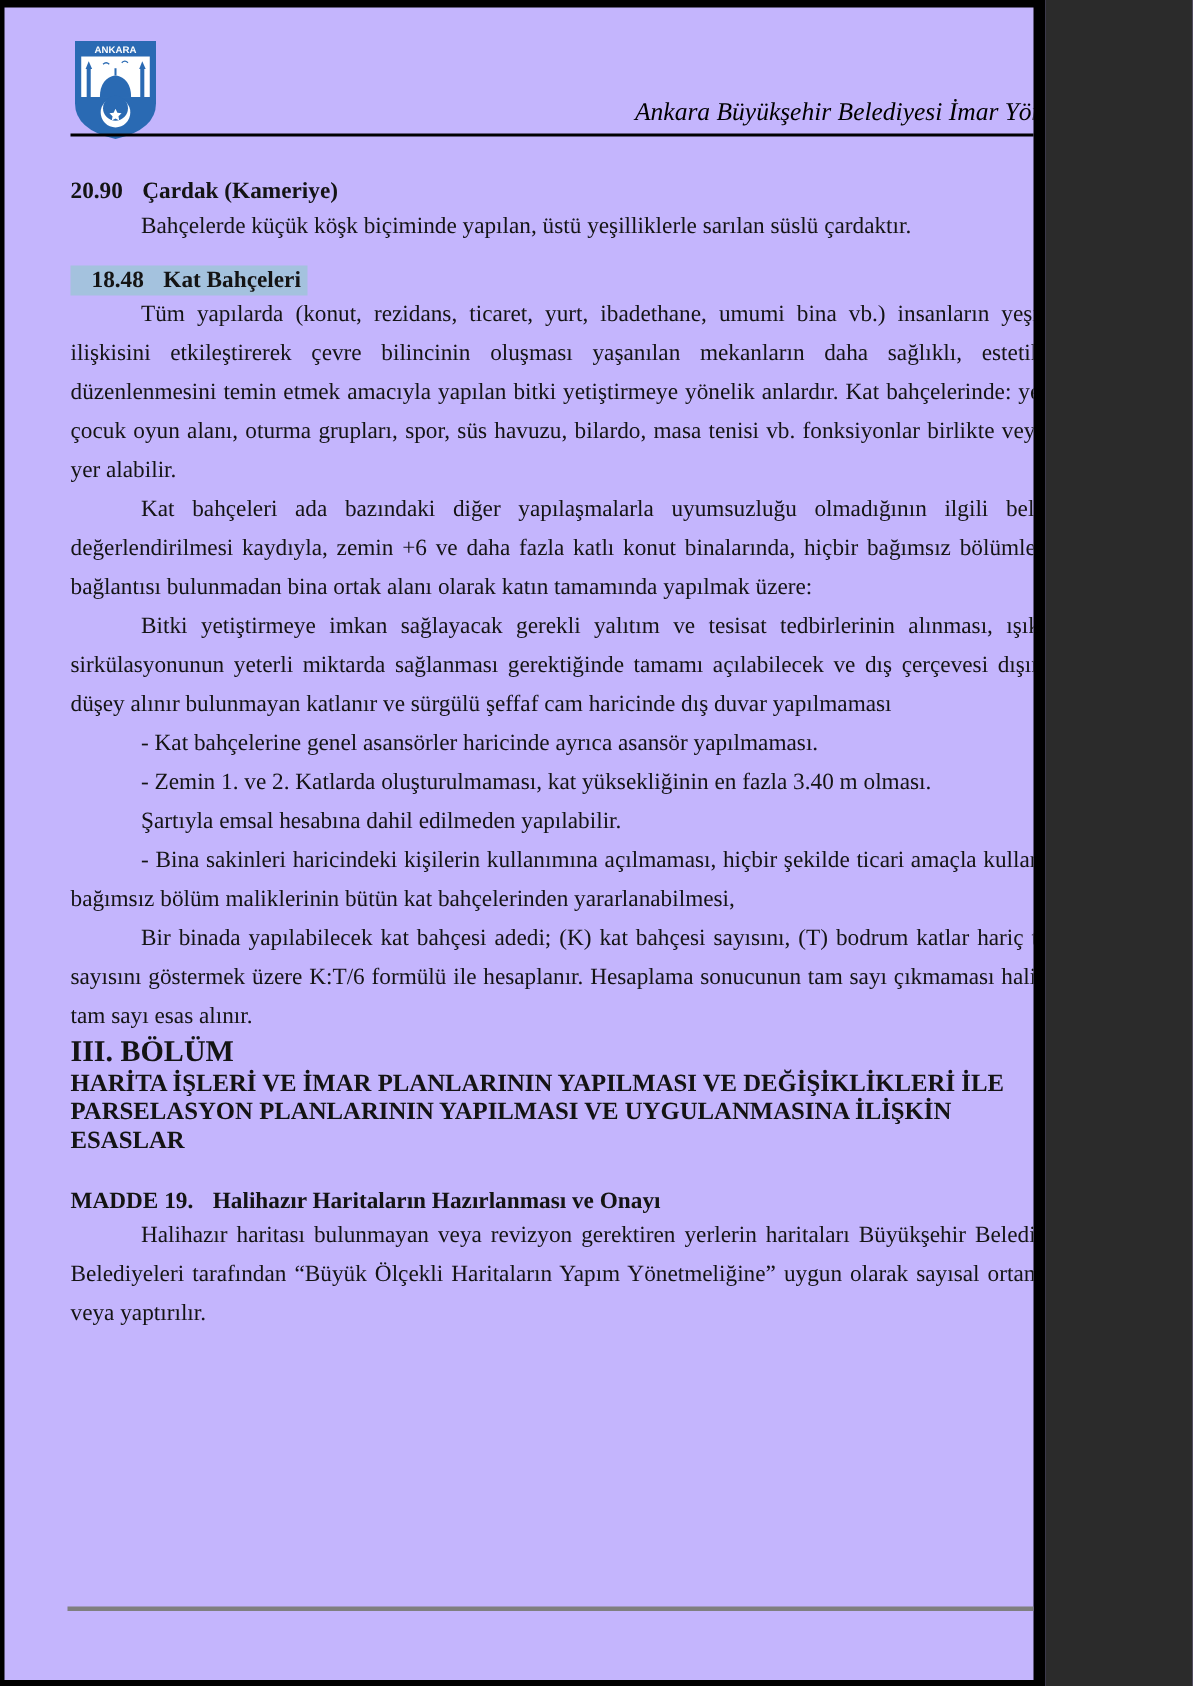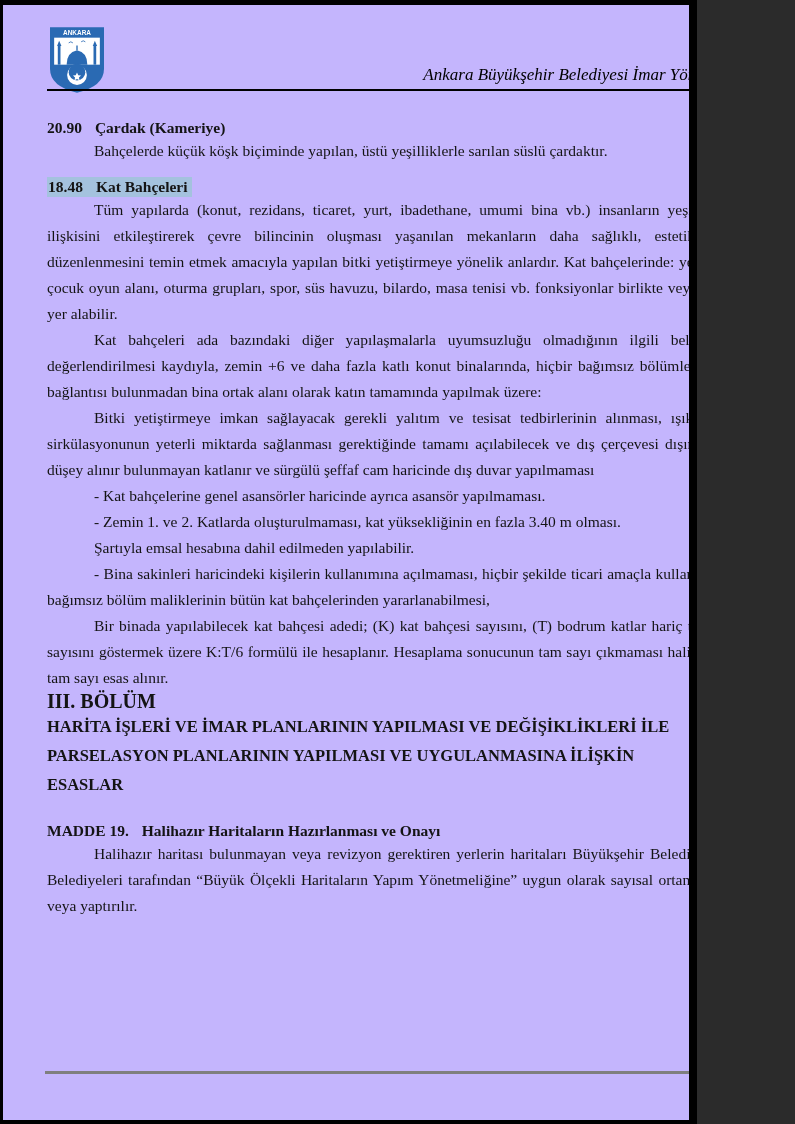--- a/index.html
+++ b/index.html
@@ -44,39 +44,39 @@
     text-align: justify;
     text-indent: 47px;
   }
   .sec-head {
     margin: 0;
     font-weight: bold;
     font-size: 15.5px;
     line-height: 21px;
   }
   .sec-head .num { display: inline-block; margin-right: 13px; }
-  .hl { background: #a4c2de; padding: 1px 4px 2px 1px; }
+  .hl { background: #a4c2de; padding: 1px 4px 2px 14px; }
   .mt21 { margin-top: 21px; }
   .mt14 { margin-top: 14px; }
   .mt12 { margin-top: 12px; }
   .mt11 { margin-top: 11px; }
   .mt9  { margin-top: 9px; }
   .mt8  { margin-top: 8px; }
   .mt6  { margin-top: 6px; }
   .bolum-head {
     margin: 0;
     font-weight: bold;
     font-size: 20px;
     line-height: 21px;
   }
   .big-head {
     margin: 0;
     font-weight: bold;
     font-size: 16.5px;
-    line-height: 29px;
+    line-height: 19px;
     width: 660px;
     text-align: left;
   }
   
   .page-number {
     position: absolute;
     top: 1043px; left: 42px; width: 708px;
     text-align: right;
     font-size: 15.5px;
     font-weight: bold;

